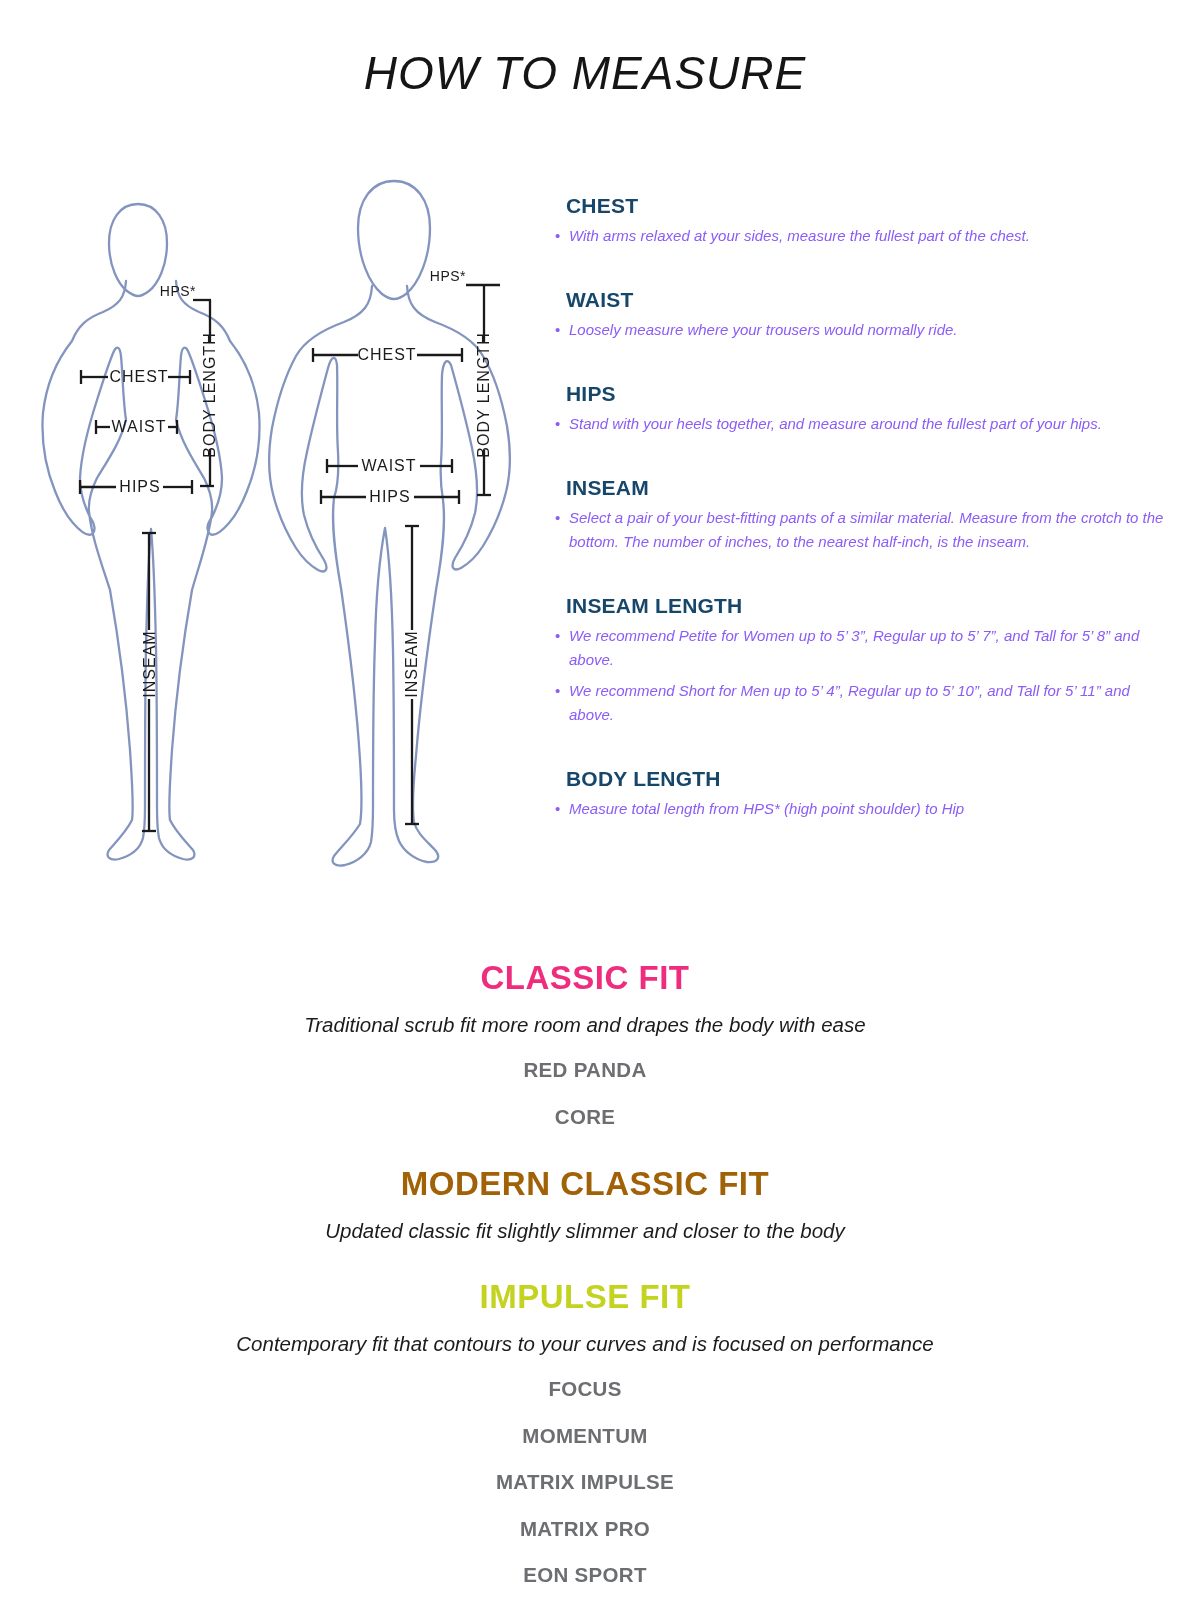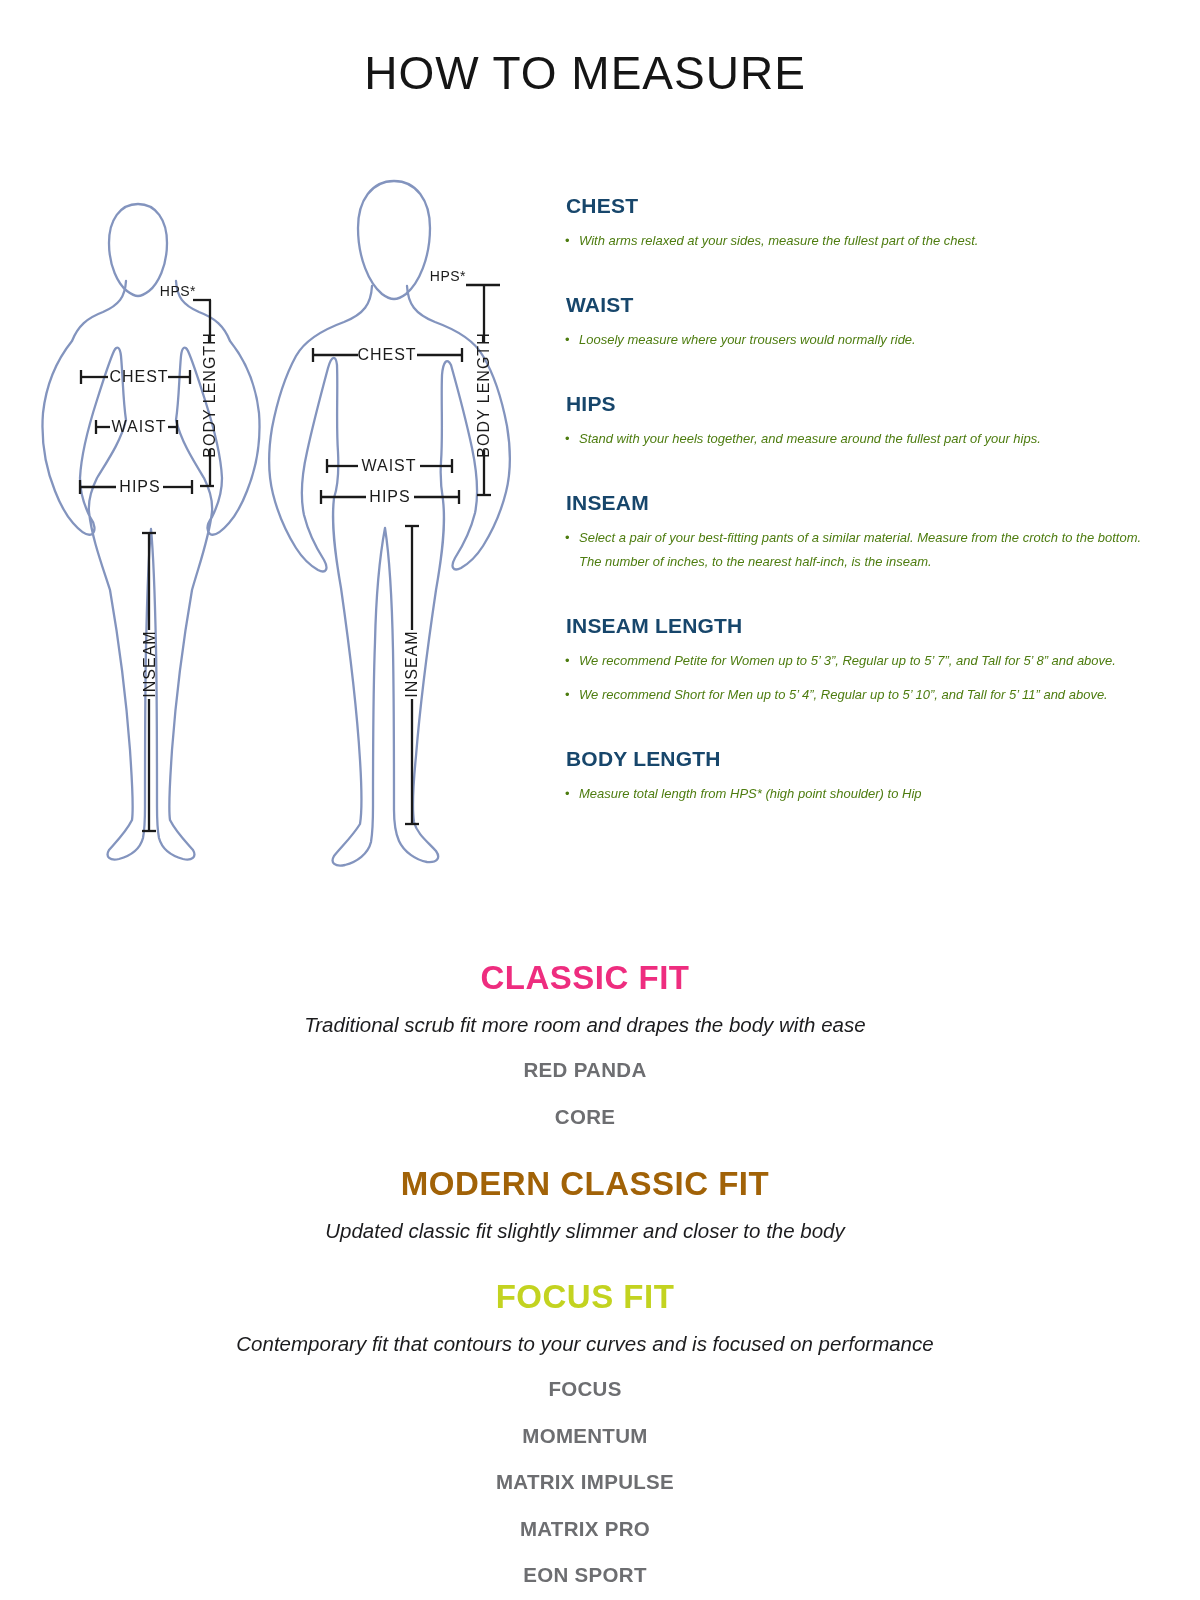--- a/index.html
+++ b/index.html
@@ -1,30 +1,30 @@
 <!DOCTYPE html>
 <html><head>
 <meta charset="utf-8">
 <style>
   html,body{margin:0;padding:0;background:#ffffff;}
   .page{position:relative;width:1200px;height:1600px;background:#fff;overflow:hidden;
         font-family:"Liberation Sans",sans-serif;color:#1c1c1e;}
   .page-title{position:absolute;left:0;top:46px;width:1170px;margin:0;text-align:center;
-        font-size:46px;font-weight:400;letter-spacing:1px;color:#151515;line-height:54px;}
+        font-size:46px;font-weight:400;letter-spacing:1px;color:#151515;line-height:54px;font-style:italic;}
   
   .diagram-svg{position:absolute;left:0;top:150px;width:560px;height:750px;}
   .svg-label{font-family:"Liberation Sans",sans-serif;font-size:16px;letter-spacing:1px;fill:#1b1b1b;}
   .svg-label-small{font-family:"Liberation Sans",sans-serif;font-size:14px;letter-spacing:.5px;fill:#1b1b1b;}
   
   .sections{position:absolute;left:554px;top:193px;width:614px;}
   .section{margin:0 0 39px 0;}
   .section-heading{margin:0 0 5px 12px;font-size:21px;line-height:26px;font-weight:700;
         letter-spacing:.2px;color:#17466B;}
-  .bullet{position:relative;margin:10px;padding-left:15px;font-size:13px;line-height:24px;
-        font-style:italic;color:#4d7c0f;}
+  .bullet{position:relative;margin:0;padding-left:15px;font-size:15px;line-height:24px;
+        font-style:italic;color:#8b5cf6;}
   .bullet::before{content:"\2022";position:absolute;left:1px;top:0;font-style:normal;}
   .bullet + .bullet{margin-top:7px;}
   
   .fits{position:absolute;left:0;top:959px;width:1170px;text-align:center;}
   .fit{margin:0 0 34px 0;}
   .fit-name{margin:0 0 7px 0;font-size:33px;line-height:37px;font-weight:700;letter-spacing:.5px;}
   .fit-desc{margin:16px 0 15px 0;font-size:20.5px;line-height:26px;font-style:italic;color:#1c1c1e;}
   .products{margin:0;}
   .product{margin:17px;font-size:20.5px;line-height:29.5px;font-weight:700;letter-spacing:.3px;color:#6d6e71;}
 </style>
@@ -209,21 +209,21 @@
       <div class="products">
         <p class="product">RED PANDA</p>
         <p class="product">CORE</p>
       </div>
     </div>
     <div class="fit">
       <h2 class="fit-name" style="color: #a16207;">MODERN CLASSIC FIT</h2>
       <p class="fit-desc">Updated classic fit slightly slimmer and closer to the body</p>
     </div>
     <div class="fit">
-      <h2 class="fit-name" style="color: rgb(195, 211, 32);">FOCUS FIT</h2>
+      <h2 class="fit-name" style="color: rgb(195, 211, 32);">IMPULSE FIT</h2>
       <p class="fit-desc">Contemporary fit that contours to your curves and is focused on performance</p>
       <div class="products">
         <p class="product">FOCUS</p>
         <p class="product">MOMENTUM</p>
         <p class="product">MATRIX IMPULSE</p>
         <p class="product">MATRIX PRO</p>
         <p class="product">EON SPORT</p>
       </div>
     </div>
   </div>

